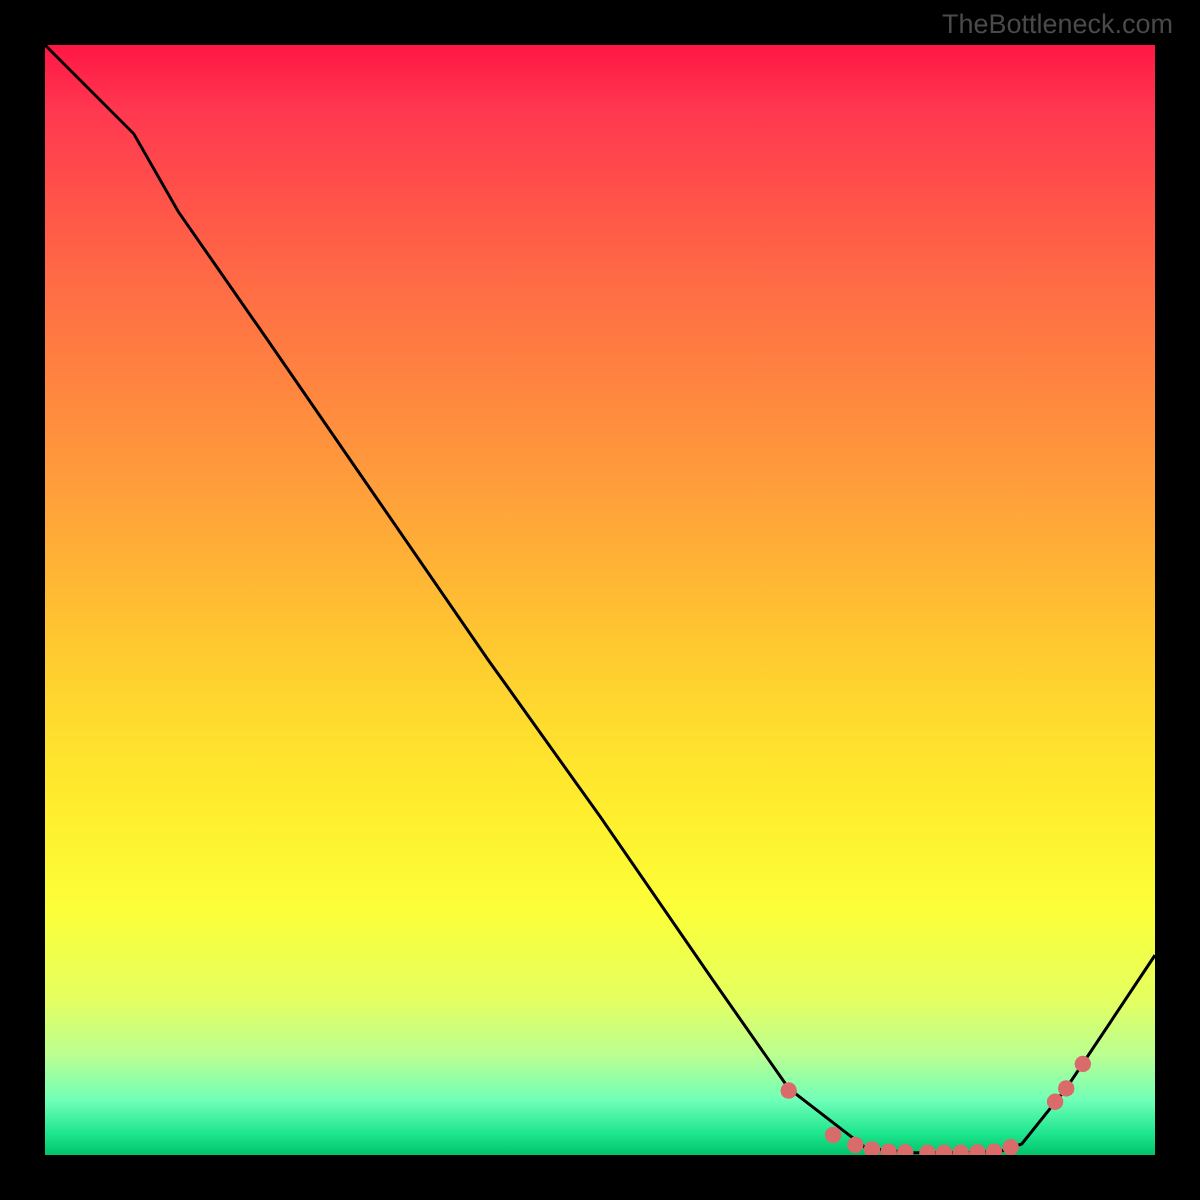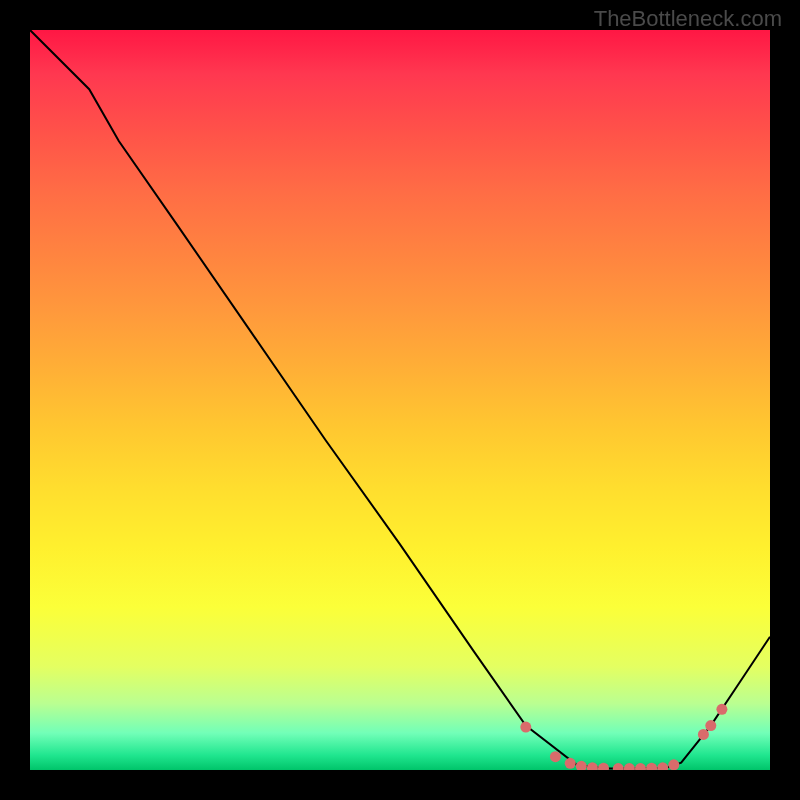--- a/index.html
+++ b/index.html
@@ -9,21 +9,21 @@
     background: #000;
     position: relative;
     font-family: Arial, sans-serif;
     overflow: hidden;
   }
   .watermark {
     position: absolute;
     top: 6px;
     right: 18px;
     color: #4a4a4a;
-    font-size: 22px;
+    font-size: 18px;
     font-weight: 500;
     z-index: 10;
   }
   .plot-area {
     position: absolute;
     left: 30px;
     top: 30px;
     width: 740px;
     height: 740px;
   }

